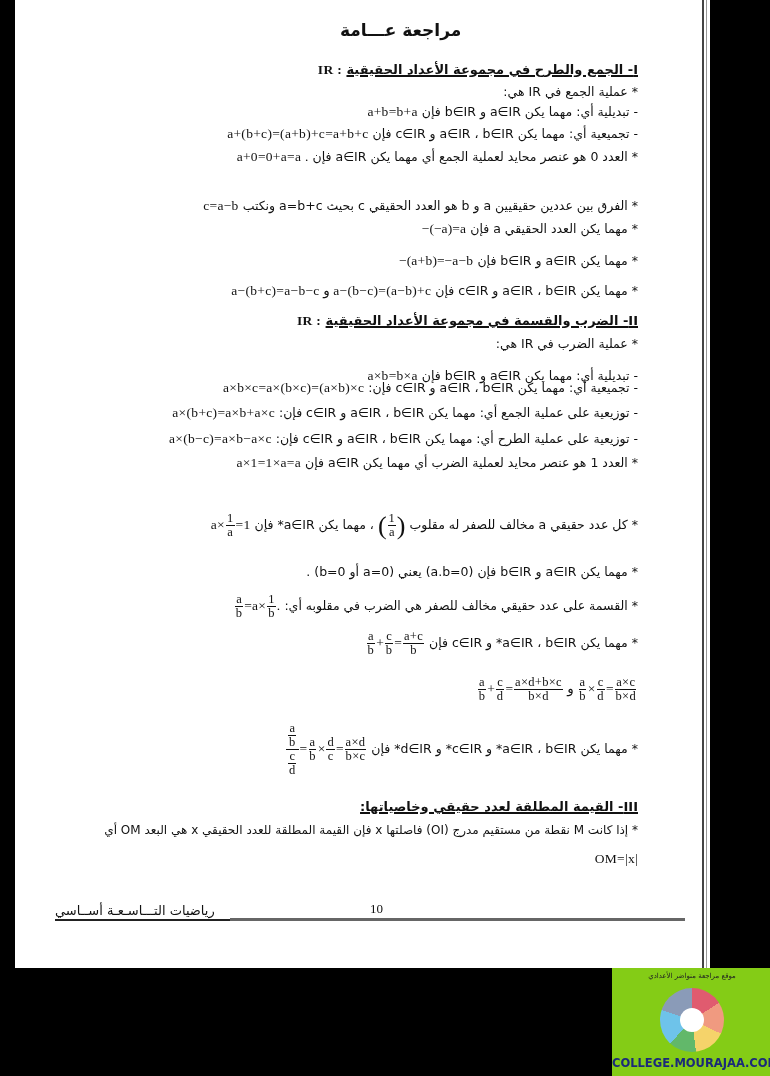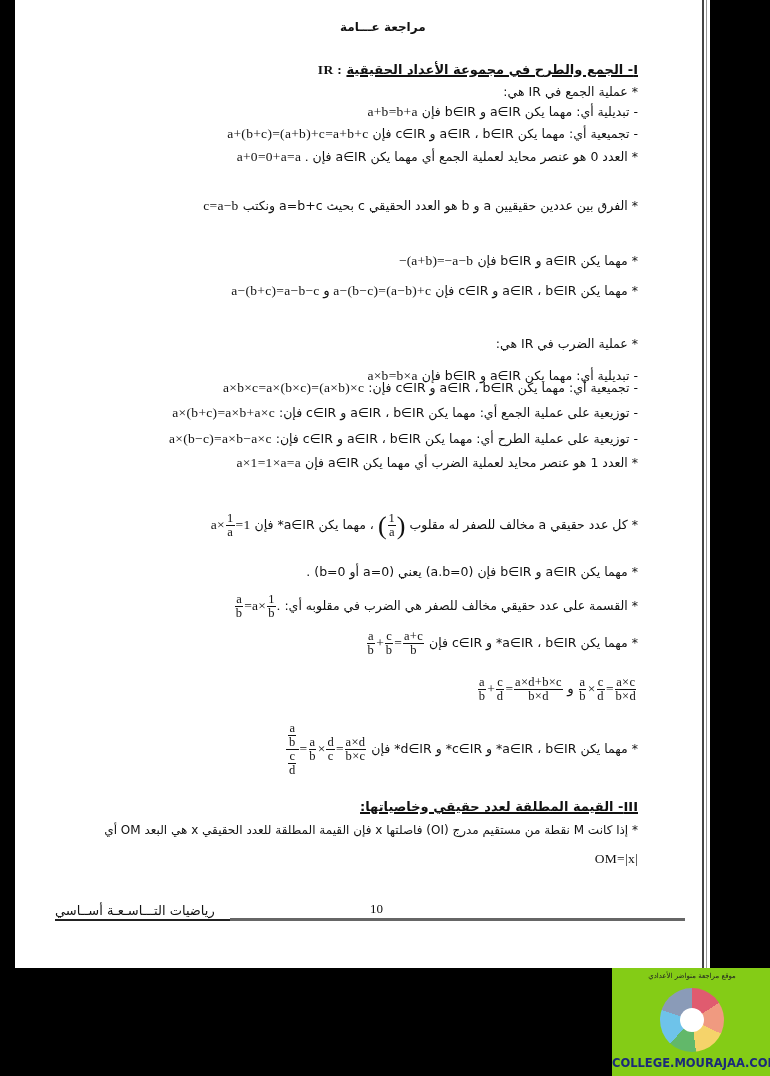--- a/index.html
+++ b/index.html
@@ -10,21 +10,21 @@
     .vline.a { left: 702px; width: 2px; background: #444; }
     .vline.b { left: 706px; width: 1px; background: #999; }
     .right-black { position: absolute; left: 712px; top: 0; width: 58px; height: 968px; background: #000; }
     .bottom-black { position: absolute; left: 0; top: 968px; width: 770px; height: 108px; background: #000; }
     .logo-box { position: absolute; left: 612px; top: 968px; width: 168px; height: 108px; background: #84cc16; }
 
     .line { position: absolute; right: 72px; direction: rtl; text-align: right; white-space: nowrap;
             font-family: "DejaVu Sans", sans-serif; font-size: 12.5px; line-height: 16px; color: #111; }
     .math { direction: ltr; unicode-bidi: embed; font-family: "Liberation Serif", serif; font-size: 13.5px; letter-spacing: 0.3px; }
     .title { position: absolute; left: 325px; top: 20px; font-family: "DejaVu Sans", sans-serif;
-             font-weight: bold; font-size: 12px; direction: rtl; letter-spacing: 1px; }
+             font-weight: bold; font-size: 17px; direction: rtl; letter-spacing: 1px; }
     .section { font-weight: bold; font-size: 13px; }
     .section .ul { text-decoration: underline; text-decoration-thickness: 1.5px; }
 
     .frac { display: inline-flex; flex-direction: column; align-items: center; vertical-align: middle;
             font-family: "Liberation Serif", serif; font-size: 12.5px; line-height: 13px; margin: 0 1px; }
     .frac .num { border-bottom: 1px solid #111; padding: 0 1px; }
     .frac .den { padding: 0 1px; }
     .paren-big { font-size: 26px; font-family: "Liberation Serif", serif; vertical-align: middle; line-height: 26px; }
 
     .footer-text { position: absolute; left: 40px; top: 903px; direction: rtl; font-family: "DejaVu Sans", sans-serif;
@@ -58,27 +58,34 @@
   </div>
   <div class="line" style="top:126px;">
     <span>- تجميعية أي: مهما يكن a∈IR ، b∈IR و c∈IR فإن</span> <span class="math">a+(b+c)=(a+b)+c=a+b+c</span>
   </div>
   <div class="line" style="top:149px;">
     <span>* العدد 0 هو عنصر محايد لعملية الجمع أي مهما يكن a∈IR فإن</span> <span class="math">a+0=0+a=a .</span>
   </div>
   <div class="line" style="top:198px;">
     <span>* الفرق بين عددين حقيقيين a و b هو العدد الحقيقي c بحيث a=b+c ونكتب</span> <span class="math">c=a−b</span>
   </div>
+  <div class="line" style="top:221px;">
+    <span>* مهما يكن العدد الحقيقي a فإن</span> <span class="math">−(−a)=a</span>
+  </div>
   <div class="line" style="top:253px;">
     <span>* مهما يكن a∈IR و b∈IR فإن</span> <span class="math">−(a+b)=−a−b</span>
   </div>
   <div class="line" style="top:283px;">
     <span>* مهما يكن a∈IR ، b∈IR و c∈IR فإن</span> <span class="math">a−(b+c)=a−b−c و a−(b−c)=(a−b)+c</span>
   </div>
 
+  <div class="line section" style="top:313px;">
+    <span class="ul">II- الضرب والقسمة في مجموعة الأعداد الحقيقية</span>
+    <span class="math">IR :</span>
+  </div>
   <div class="line" style="top:336px;margin-left:44px;">* عملية الضرب في IR هي:</div>
   <div class="line" style="top:368px;">
     <span>- تبديلية أي: مهما يكن a∈IR و b∈IR فإن</span> <span class="math">a×b=b×a</span>
   </div>
   <div class="line" style="top:380px;">
     <span>- تجميعية أي: مهما يكن a∈IR ، b∈IR و c∈IR فإن:</span> <span class="math">a×b×c=a×(b×c)=(a×b)×c</span>
   </div>
   <div class="line" style="top:405px;">
     <span>- توزيعية على عملية الجمع أي: مهما يكن a∈IR ، b∈IR و c∈IR فإن:</span> <span class="math">a×(b+c)=a×b+a×c</span>
   </div>

